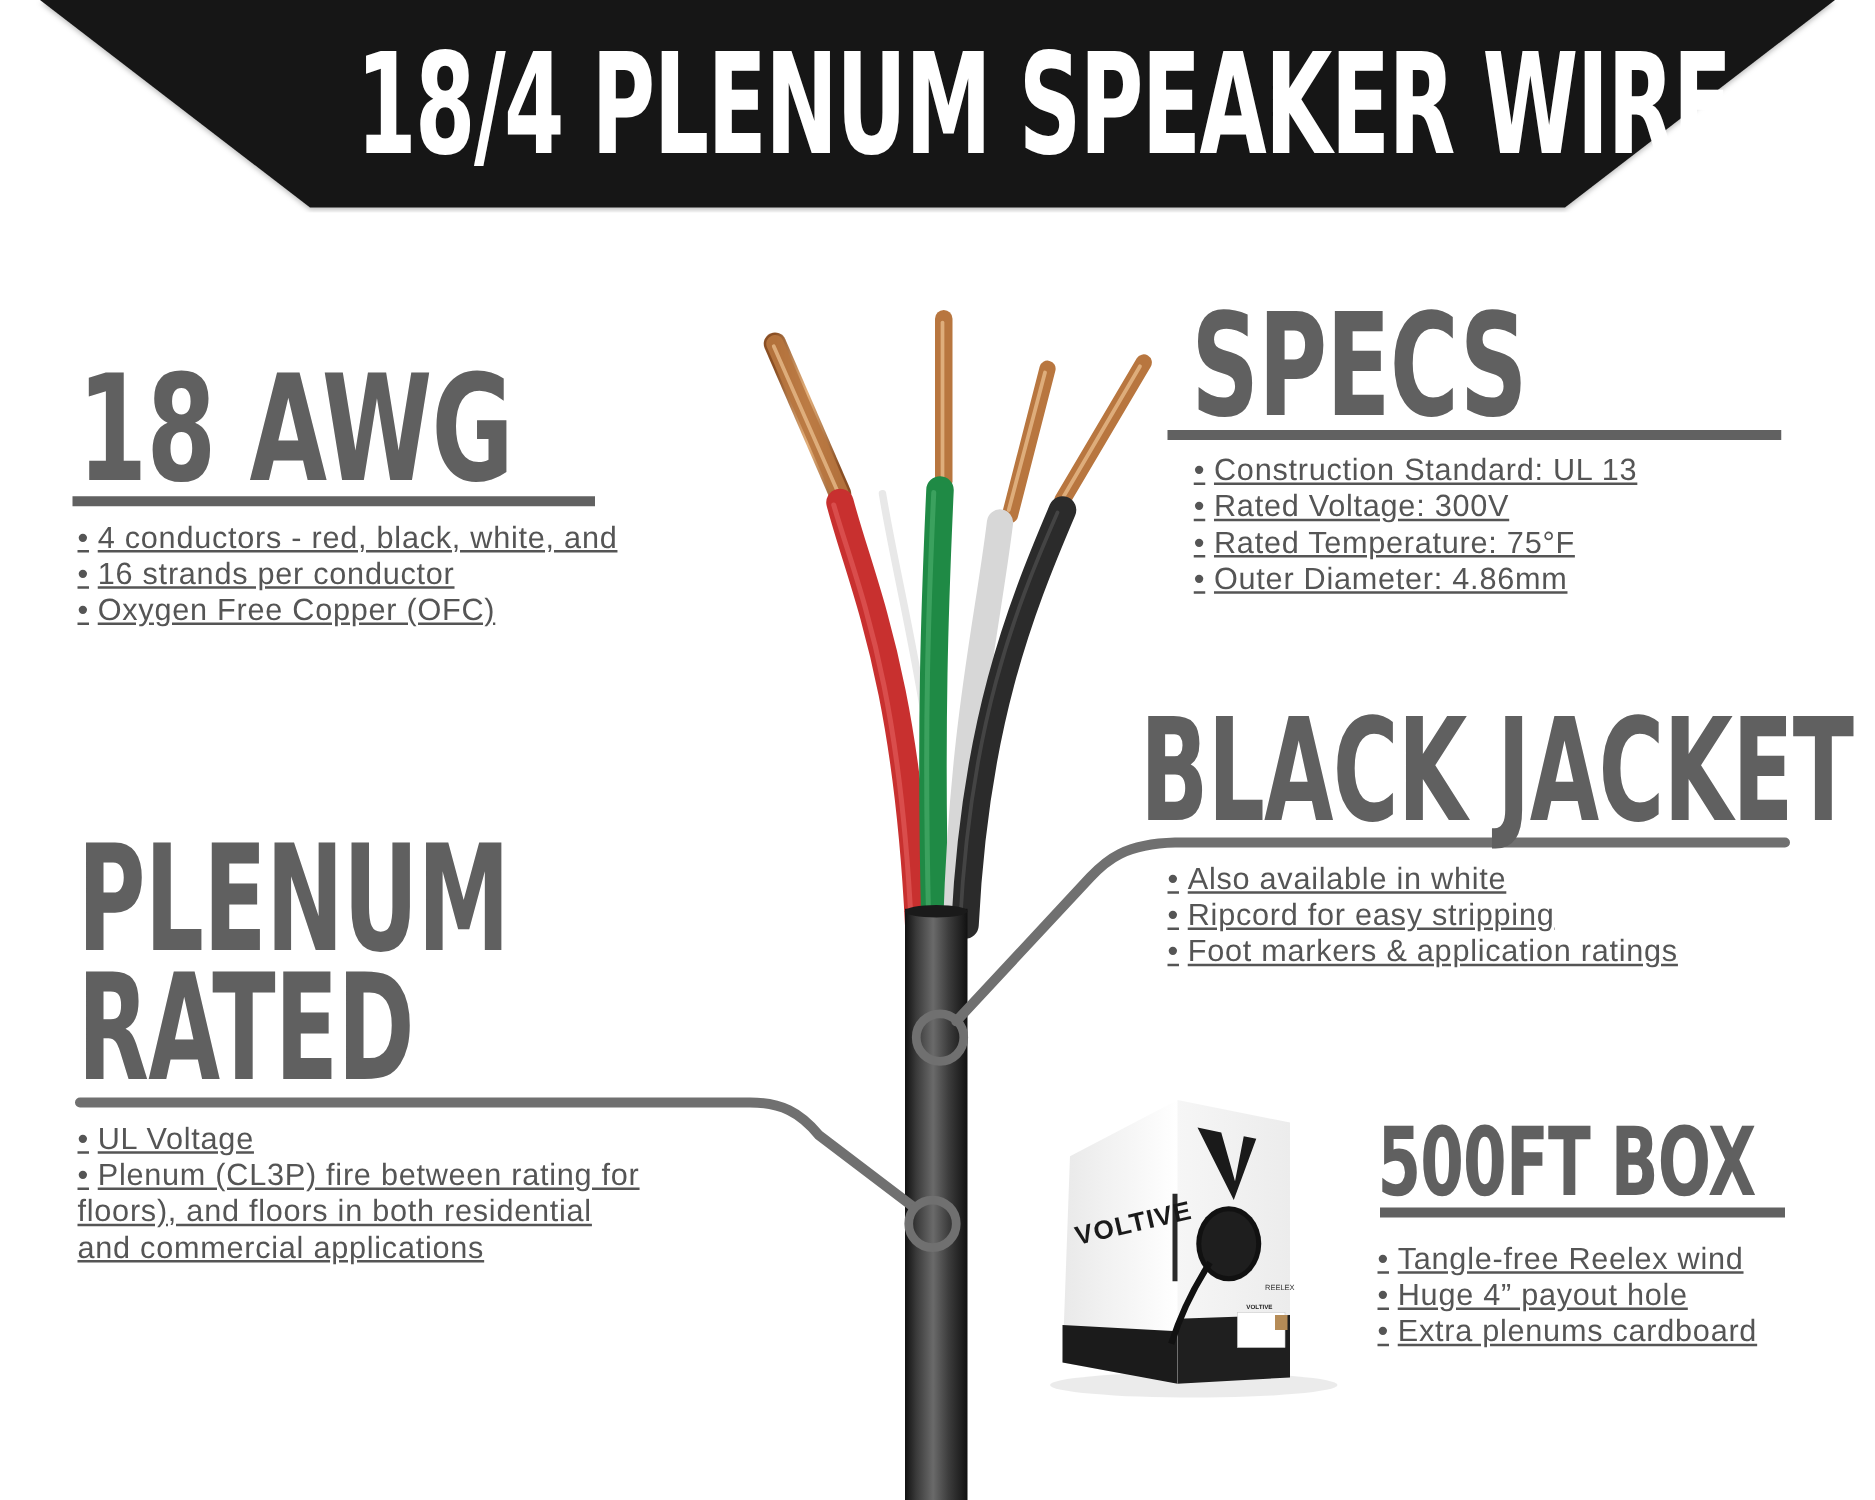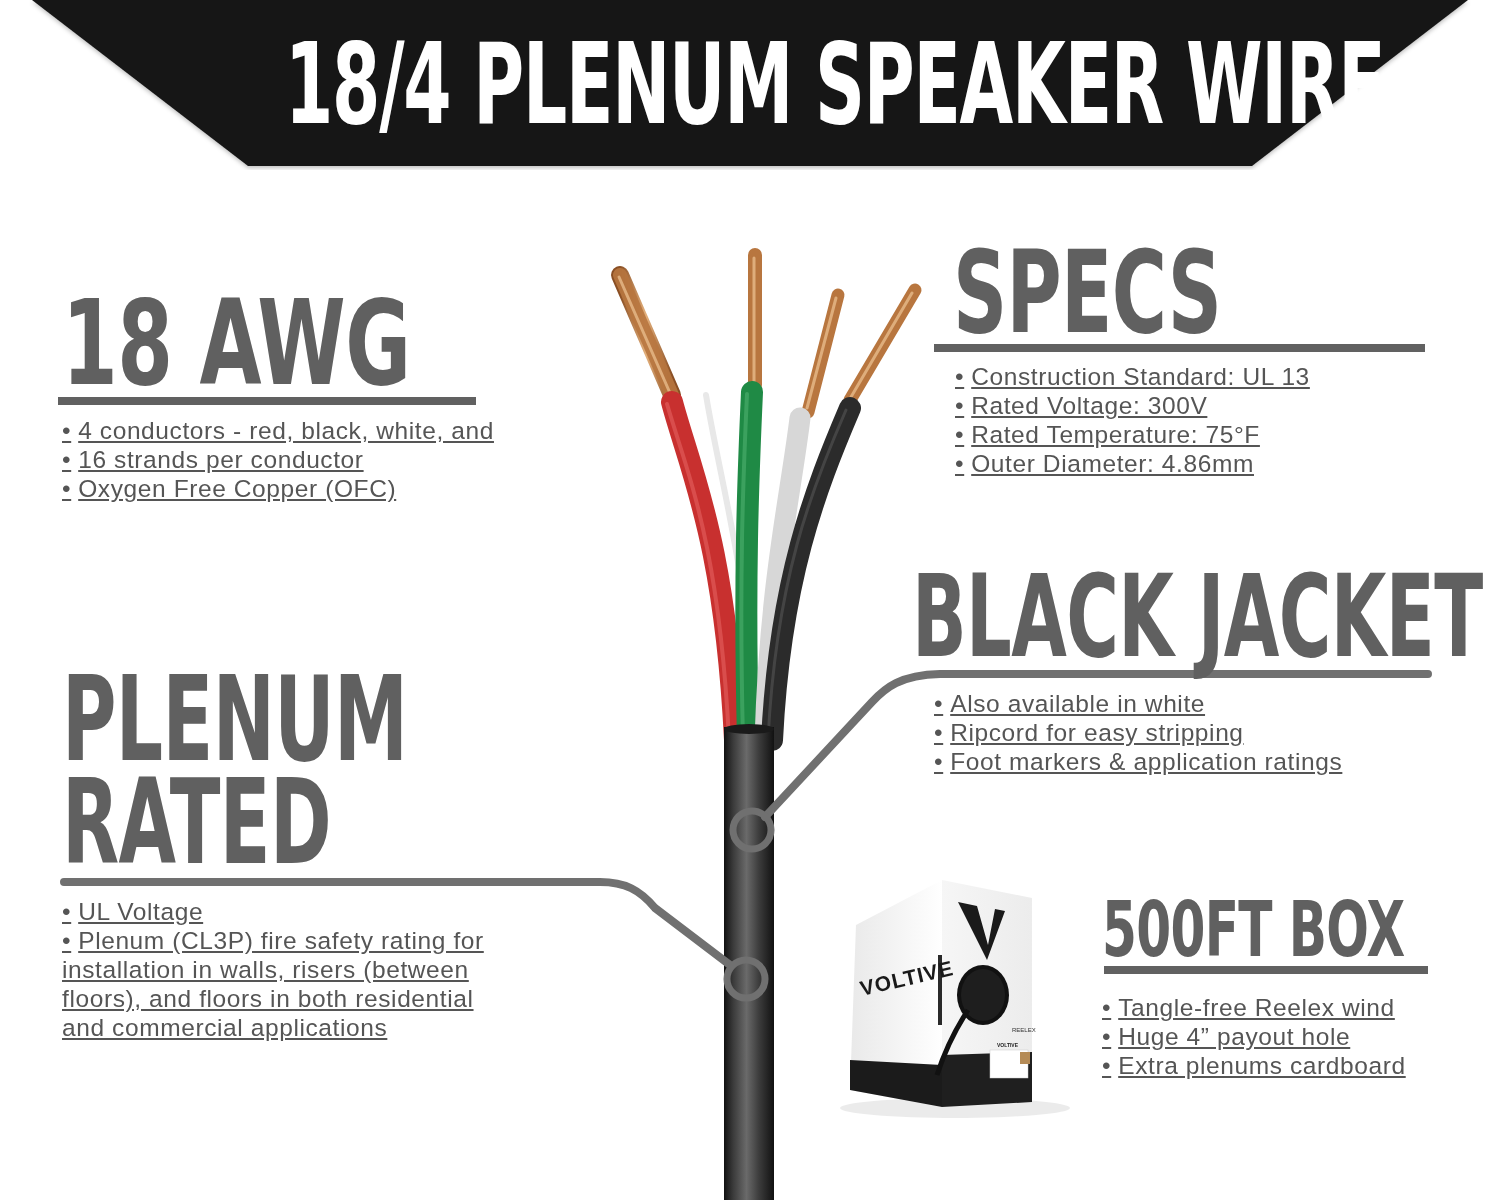--- a/index.html
+++ b/index.html
@@ -197,22 +197,21 @@
 <ul class="bullets" style="left:914px; top:689px;margin-left:20px;">
   <li><span class="dot">•</span><span>Also available in white</span></li>
   <li><span class="dot">•</span><span>Ripcord for easy stripping</span></li>
   <li><span class="dot">•</span><span>Foot markers &amp; application ratings</span></li>
 </ul>
 
 <div class="heading" style="left:62px; top:660px; font-size:118px; line-height:118px; transform:scaleX(0.63);">PLENUM</div>
 <div class="heading" style="left:62px; top:763px; font-size:118px; line-height:118px; transform:scaleX(0.63);">RATED</div>
 <ul class="bullets" style="left:62px; top:897px;">
   <li><span class="dot">•</span><span>UL Voltage</span></li>
-  <li><span class="dot">•</span><span>Plenum (CL3P) fire safety rating for</span></li>
-  <li><span>installation in walls, risers (between</span></li>
+  <li><span class="dot">•</span><span>Plenum (CL3P) fire between rating for</span></li>
   <li><span>floors), and floors in both residential</span></li>
   <li><span>and commercial applications</span></li>
 </ul>
 
 <div class="heading" style="left:1102px; top:892px; font-size:76px; line-height:76px; transform:scaleX(0.66);">500FT BOX</div>
 <div class="rule" style="left:1104px; top:966px; width:324px;"></div>
 <ul class="bullets" style="left:1102px; top:993px;">
   <li><span class="dot">•</span><span>Tangle-free Reelex wind</span></li>
   <li><span class="dot">•</span><span>Huge 4” payout hole</span></li>
   <li><span class="dot">•</span><span>Extra plenums cardboard</span></li>

